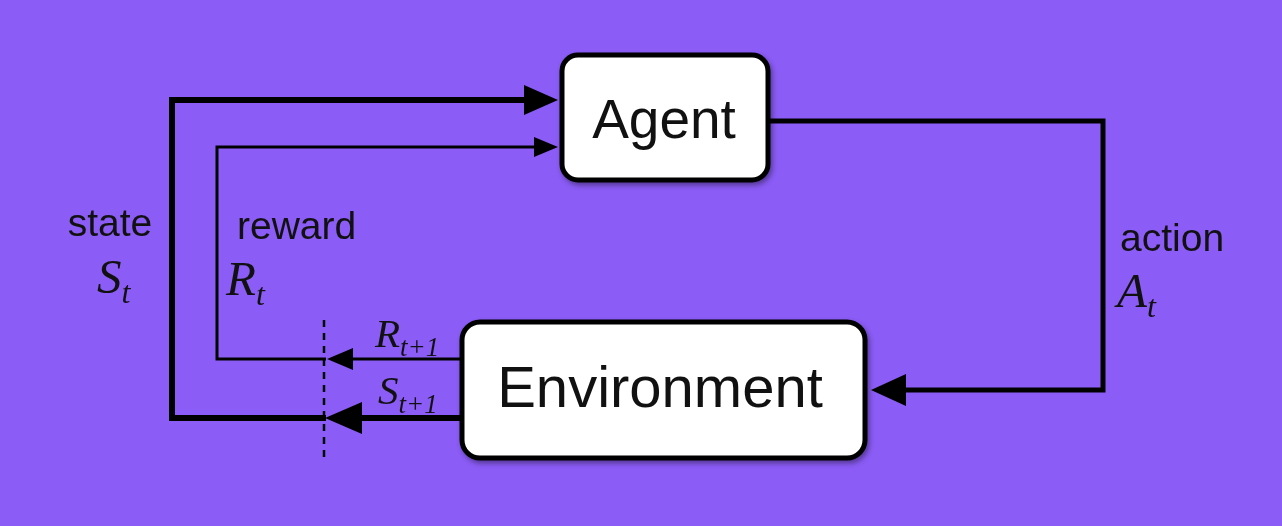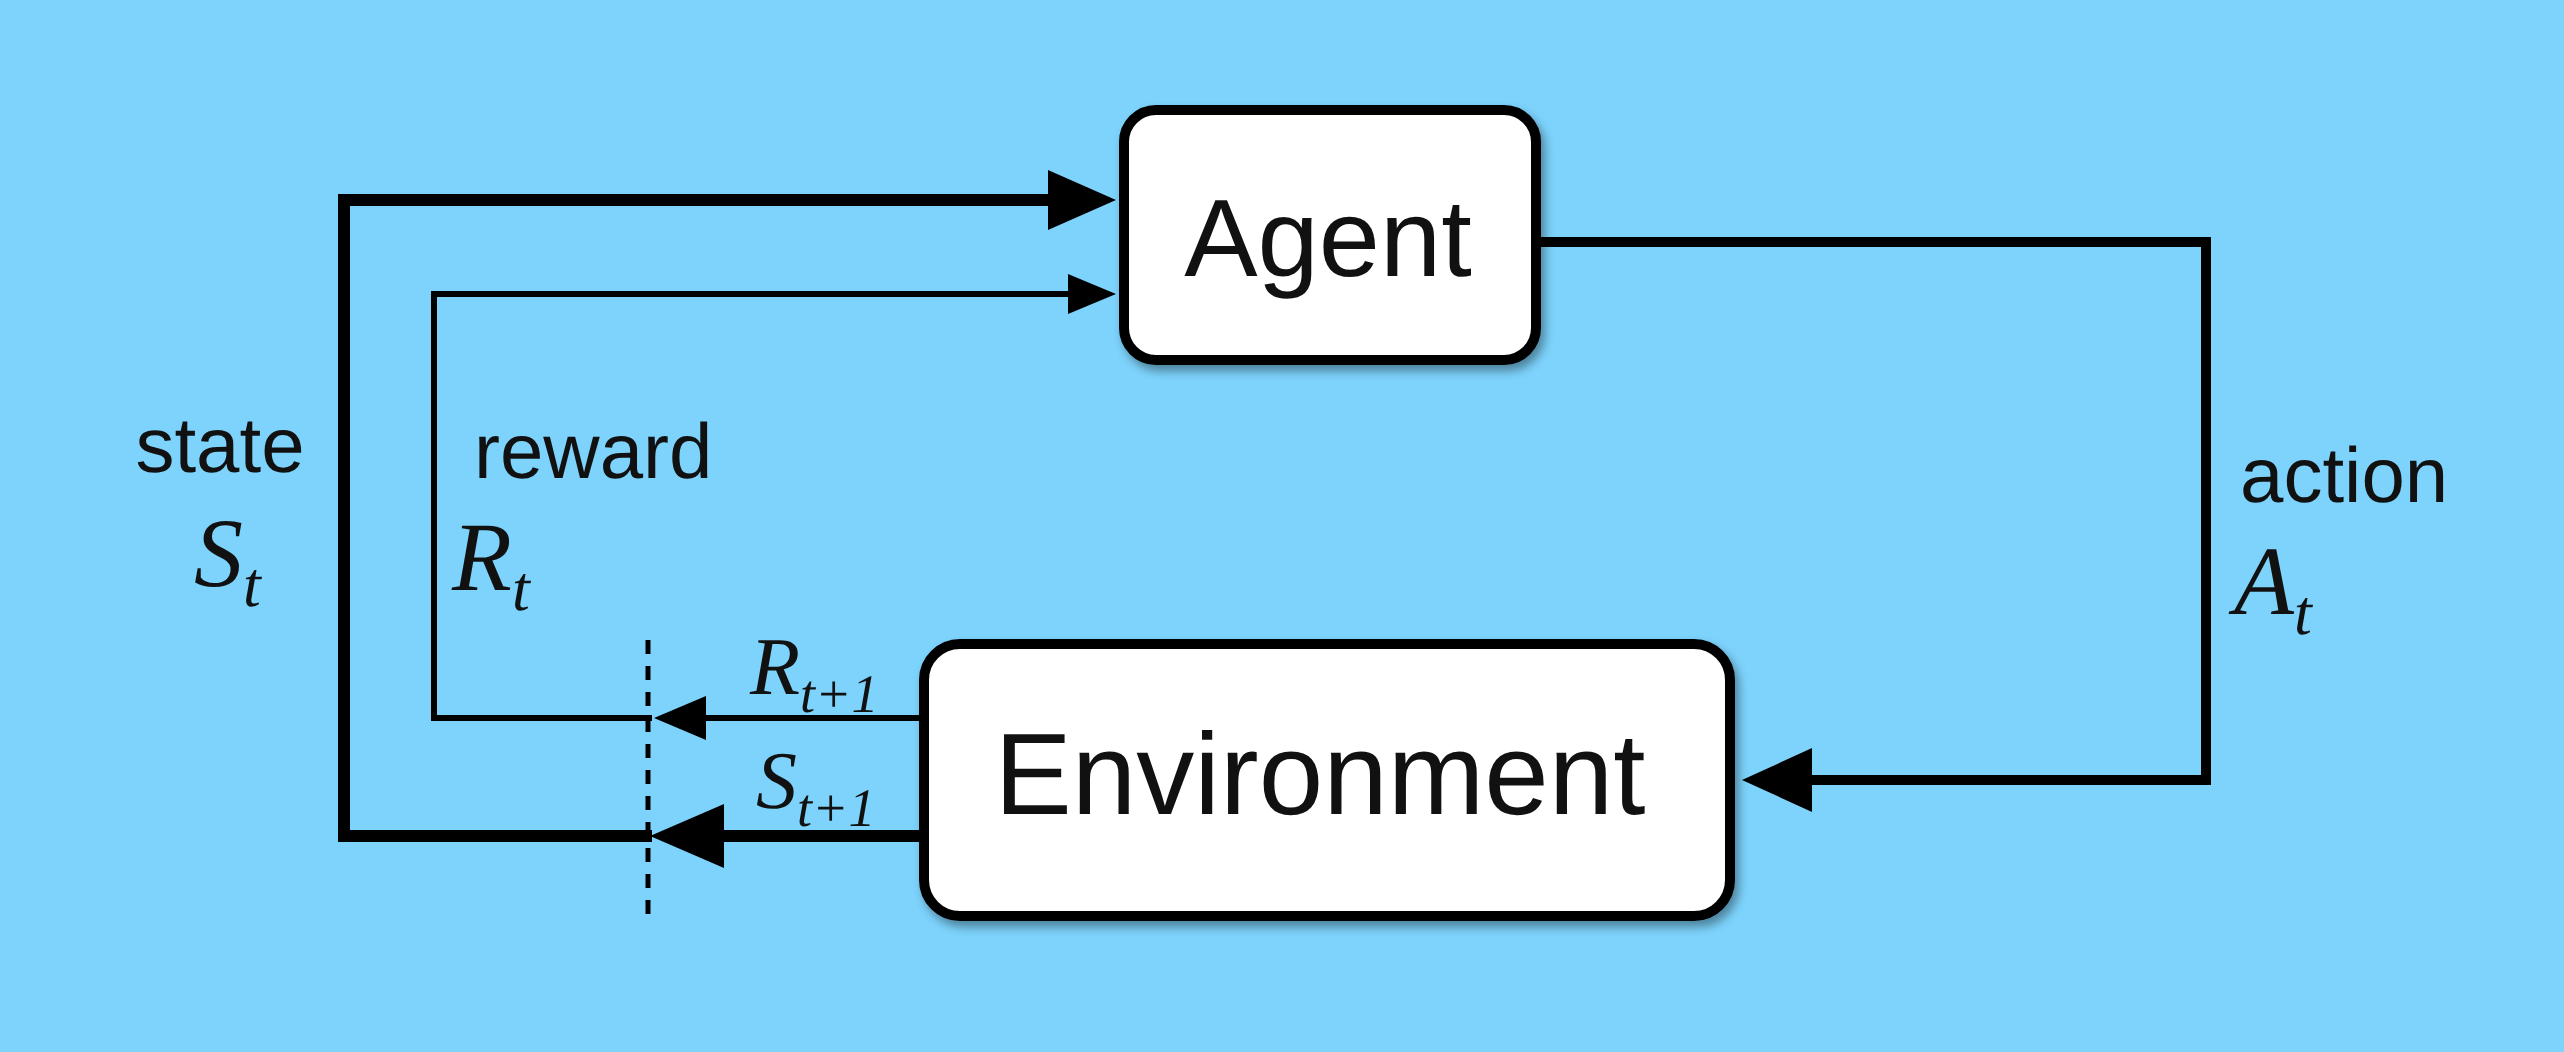--- a/index.html
+++ b/index.html
@@ -4,21 +4,21 @@
 <style>
   html, body {
     margin: 0;
     padding: 0;
     background: #ffffff;
   }
   .canvas {
     position: relative;
     width: 1282px;
     height: 526px;
-    background: #7dd3fc;
+    background: #8b5cf6;
     font-family: "Liberation Sans", sans-serif;
     overflow: hidden;
   }
   svg { display: block; }
 
   .node-box {
     fill: #ffffff;
     stroke: #000000;
     stroke-width: 5;
     filter: drop-shadow(2px 3px 2.5px rgba(0,0,0,0.38));

